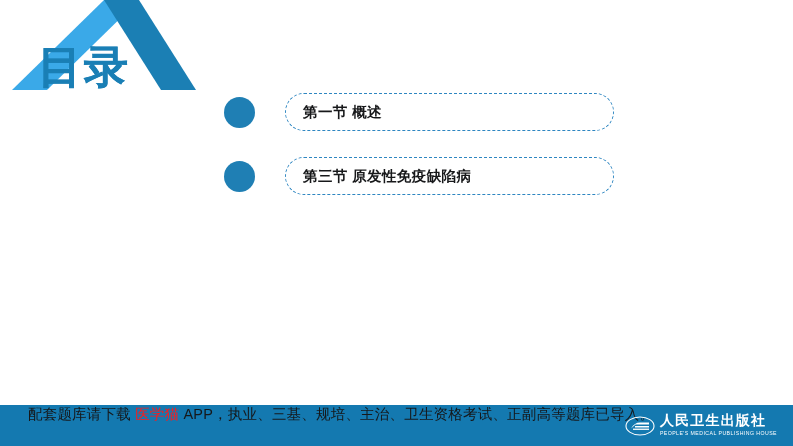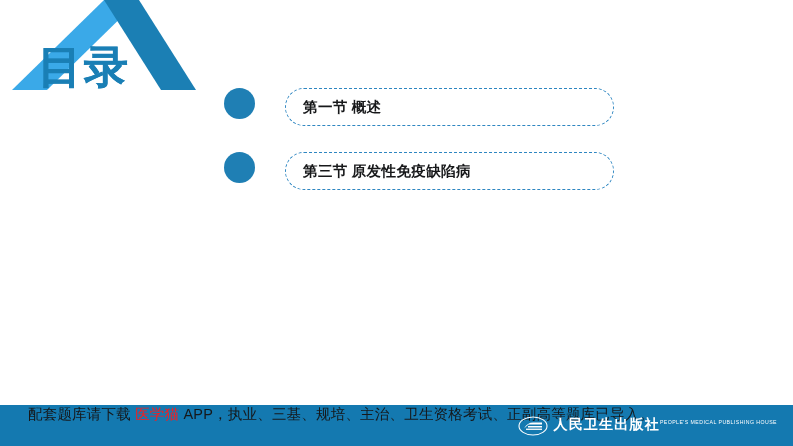--- a/index.html
+++ b/index.html
@@ -51,22 +51,21 @@
     position: absolute;
     left: 224px;
     top: 88px;
     width: 390px;
   }
   .toc-row {
     position: relative;
     height: 48px;
     margin-bottom: 16px;
     display: flex;
-    align-items: flex-start;
-    font-family: Liberation Serif, serif;
+    align-items: center;
   }
   .toc-bullet {
     width: 31px;
     height: 31px;
     border-radius: 50%;
     flex: 0 0 auto;
   }
   .toc-box {
     position: relative;
     margin-left: 30px;
@@ -117,21 +116,21 @@
     display: flex;
     align-items: center;
     height: 30px;
   }
   .logo-emblem {
     flex: 0 0 auto;
     margin-right: 5px;
   }
   .logo-words {
     display: flex;
-    flex-direction: row;
+    flex-direction: column;
     justify-content: center;
   }
   .logo-cn {
     font-size: 14px;
     font-weight: bold;
     color: #ffffff;
     letter-spacing: 1.2px;
     font-family: "Liberation Serif", "DejaVu Serif", serif;
     line-height: 1.05;
     white-space: nowrap;

